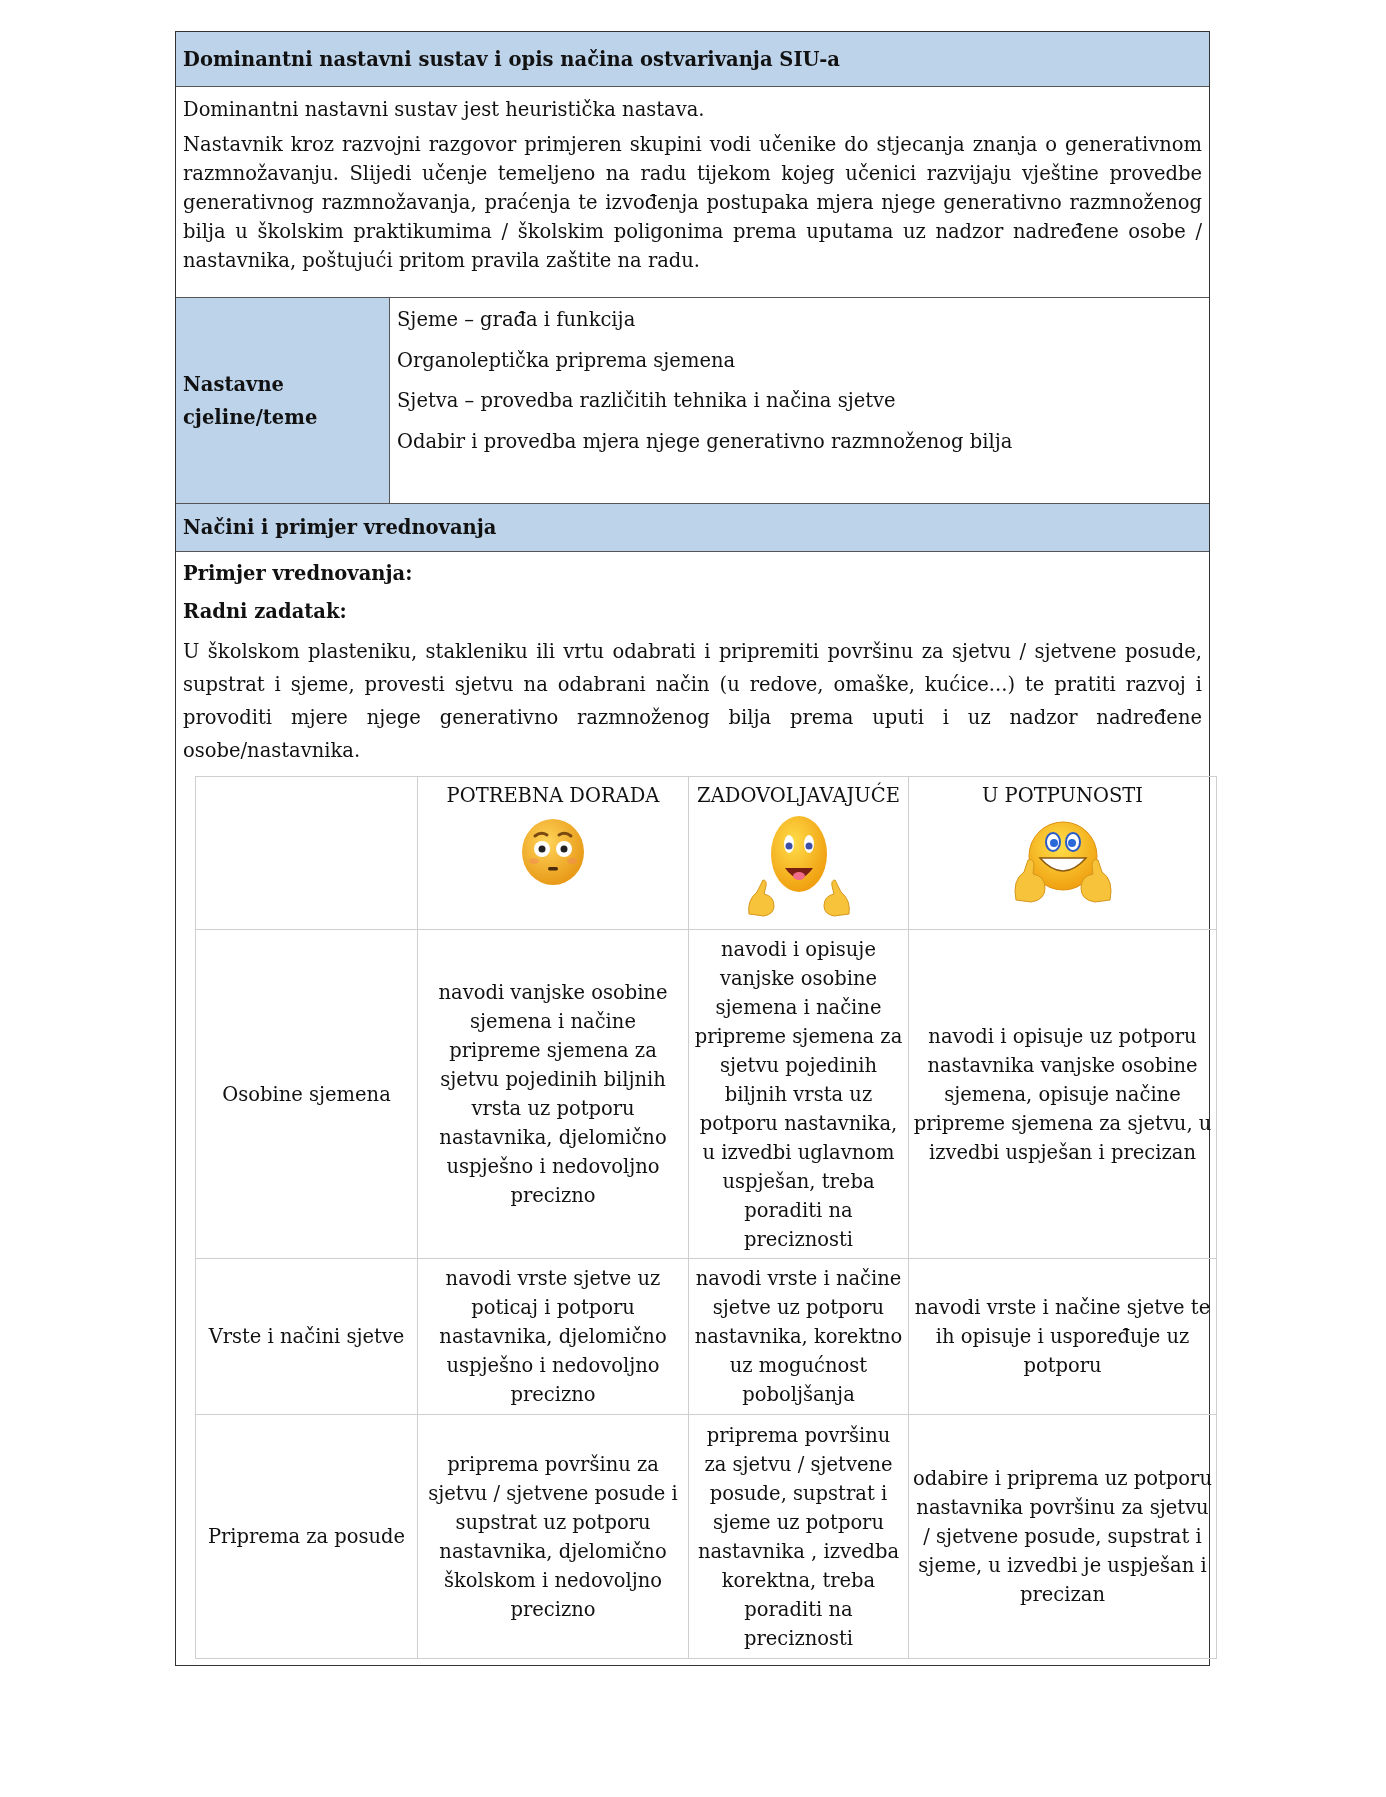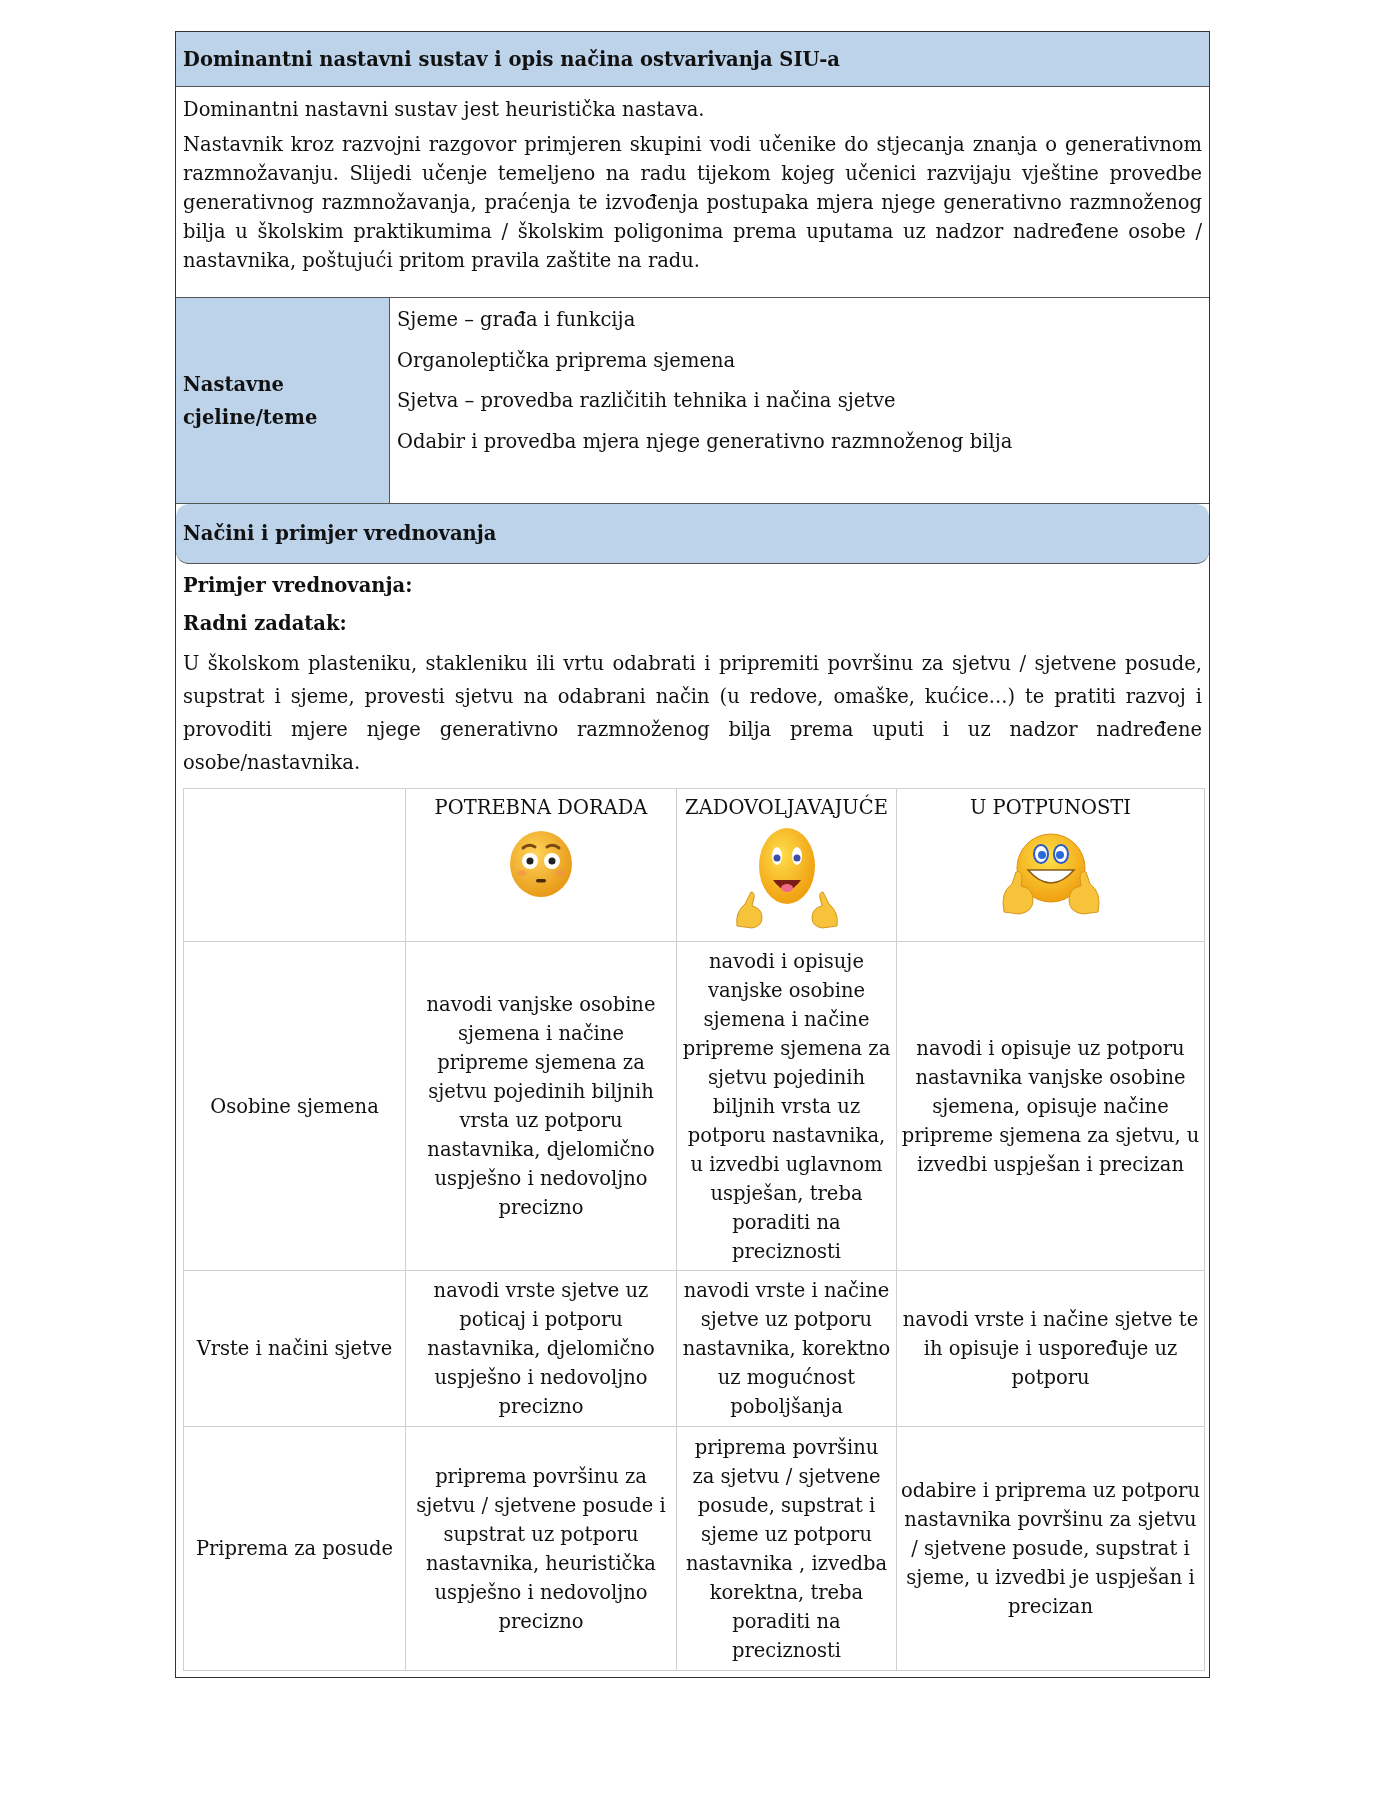--- a/index.html
+++ b/index.html
@@ -7,29 +7,29 @@
   .doc { position: absolute; left: 175px; top: 31px; width: 1035px; border: 1.5px solid #333; box-sizing: border-box; }
   .hdr { background: #bdd3ea; border-bottom: 1.5px solid #555; height: 55px; display: flex; align-items: center; padding-left: 7px; font-weight: bold; font-size: 19.5px; box-sizing: border-box; }
   .block { padding: 8px 7px 6px 7px; font-size: 19.5px; line-height: 29px; box-sizing: border-box; }
   .block p { margin: 0; text-align: justify; }
   .block p + p { margin-top: 6px; }
   .sec1 { height: 211px; border-bottom: 1.5px solid #555; }
   .topics { display: flex; height: 205px; border-bottom: 1.5px solid #555; }
   .topics .left { width: 214px; background: #bdd3ea; border-right: 1.5px solid #555; display: flex; align-items: center; padding-left: 7px; box-sizing: border-box; font-weight: bold; font-size: 19.5px; line-height: 33px; }
   .topics .right { flex: 1; padding: 6px 7px; box-sizing: border-box; font-size: 19.5px; }
   .topics .right div { height: 40.5px; line-height: 32px; }
-  .hdr2 { height: 60px; border-radius: 13px; }
+  .hdr2 { height: 48px; }
   .eval { padding: 7px 7px 0 7px; font-size: 19.5px; line-height: 29px; }
   .eval p { margin: 0; text-align: justify; }
   .eval .b { font-weight: bold; }
   .eval .p1 { margin-bottom: 10px; }
   .eval .sub { margin-bottom: 9px; }
   .eval .task { line-height: 33px; margin-bottom: 9px; }
   .rubric-label { margin: 0; line-height: 28px; }
-  table.rubric { border-collapse: collapse; width: 1021px; margin-left: 0px; margin-bottom: 6px; table-layout: fixed; font-size: 19.5px; }
+  table.rubric { border-collapse: collapse; width: 1021px; margin-left: 12px; margin-bottom: 6px; table-layout: fixed; font-size: 19.5px; }
   table.rubric td { border: 1.5px solid #cfcfcf; text-align: center; vertical-align: middle; padding: 0 4px; line-height: 29px; }
   table.rubric tr.head td { vertical-align: top; height: 148px; padding-top: 4px; }
   .emoji { display: block; margin: 6px auto 0 auto; }
 </style>
 </head>
 <body>
 
 <div class="doc">
 
   <div class="hdr">
@@ -139,20 +139,20 @@
         <td>navodi i opisuje uz potporu nastavnika vanjske osobine sjemena, opisuje načine pripreme sjemena za sjetvu, u izvedbi uspješan i precizan</td>
       </tr>
       <tr style="height:156px">
         <td>Vrste i načini sjetve</td>
         <td>navodi vrste sjetve uz poticaj i potporu nastavnika, djelomično uspješno i nedovoljno precizno</td>
         <td>navodi vrste i načine sjetve uz potporu nastavnika, korektno uz mogućnost poboljšanja</td>
         <td>navodi  vrste i načine sjetve te ih opisuje i uspoređuje uz potporu</td>
       </tr>
       <tr style="height:244px">
         <td>Priprema za posude</td>
-        <td>priprema površinu za sjetvu / sjetvene posude i supstrat uz potporu nastavnika, heuristička uspješno i nedovoljno precizno</td>
+        <td>priprema površinu za sjetvu / sjetvene posude i supstrat uz potporu nastavnika, djelomično školskom i nedovoljno precizno</td>
         <td>priprema površinu za sjetvu / sjetvene posude, supstrat i sjeme uz potporu nastavnika ,  izvedba korektna, treba poraditi na preciznosti</td>
         <td>odabire i priprema uz potporu nastavnika površinu za sjetvu / sjetvene posude, supstrat i sjeme, u izvedbi je uspješan i precizan</td>
       </tr>
     </tbody>
       </table>
   </div>
 </div>
 
 </body></html>

